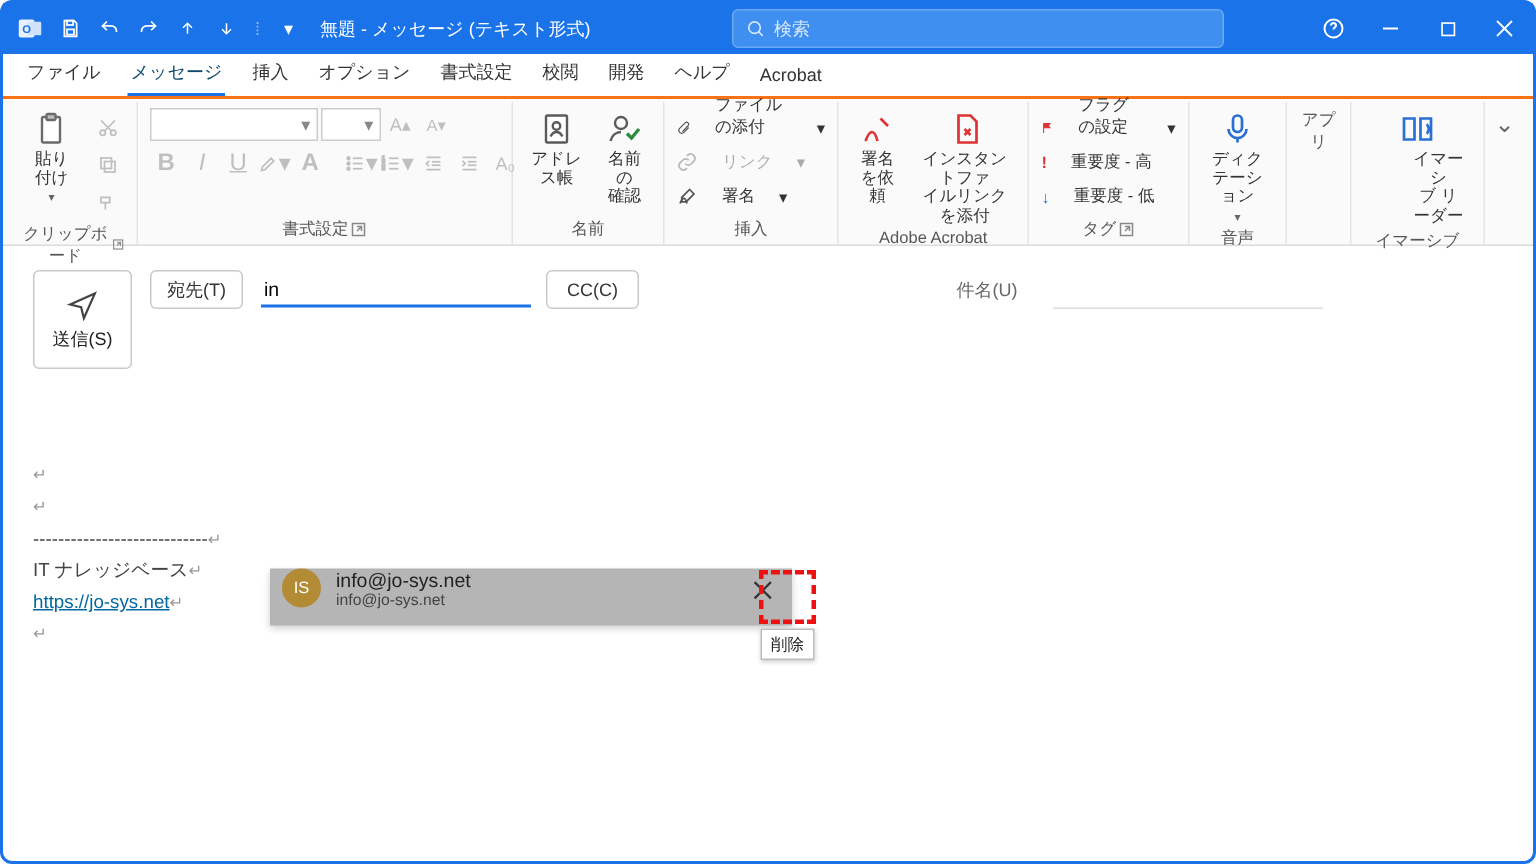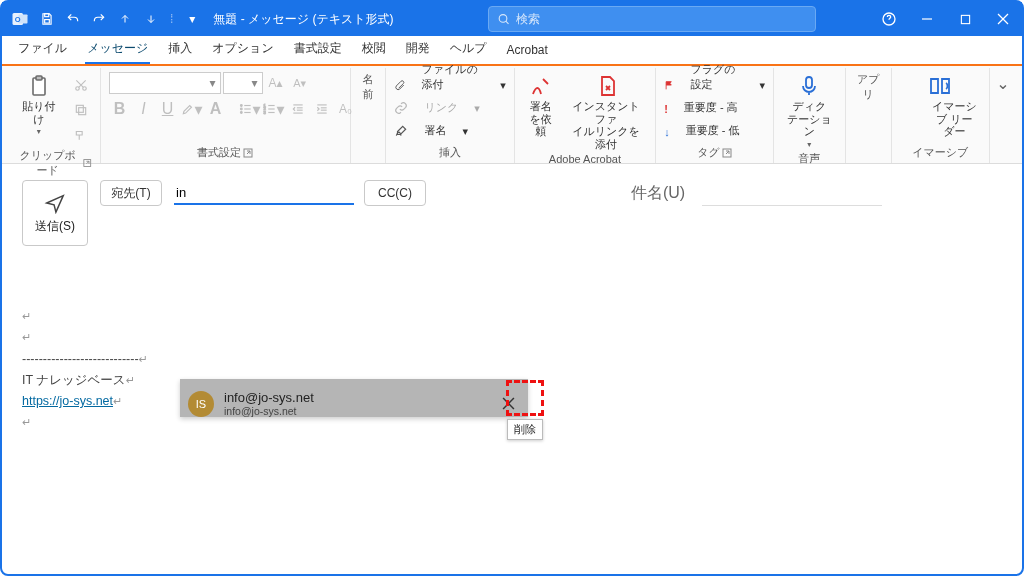--- a/index.html
+++ b/index.html
@@ -55,26 +55,26 @@
 
   
   .compose { flex:1; padding: 16px 20px 10px 20px; font-size: 13px; color:#222; position:relative;}
   .header { display:flex; align-items:flex-start; gap: 12px; }
   .sendbtn { width: 66px; height: 66px; border:1px solid #c9c9c9; border-radius:4px; display:flex; flex-direction:column; align-items:center; justify-content:center; gap:4px; cursor:pointer; }
   .sendbtn .lab { font-size:12px; }
 
   .fields { flex:1; display:flex; flex-direction:row; gap:10px; }
   .fieldrow { display:flex; align-items:center; gap:12px; }
   .pillbtn { width:62px; height:26px; border:1px solid #c9c9c9; border-radius:4px; font-size:12px; display:flex; align-items:center; justify-content:center; cursor:pointer; color:#333;}
-  .sublab { width:62px; font-size:16px; color:#666; text-align:center; padding-right:2px;}
+  .sublab { width:62px; font-size:12px; color:#666; text-align:center; padding-right:2px;}
   .fieldinput { flex:1; border:none; border-bottom:2px solid #1a73e8; outline:none; font-size:13px; padding: 3px 2px; }
   .plain { flex:1; border:none; border-bottom:1px solid #ddd; outline:none; font-size:13px; padding: 3px 2px 6px; }
 
   
-  .suggest { position:absolute; left: 178px; top: 215px; width: 348px; height: 38px; background:#b5b5b5; display:flex; align-items:flex-end; padding: 0 6px 0 8px; gap: 10px; box-shadow: 0 2px 5px rgba(0,0,0,.2); }
+  .suggest { position:absolute; left: 178px; top: 215px; width: 348px; height: 38px; background:#b5b5b5; display:flex; align-items:flex-start; padding: 0 6px 0 8px; gap: 10px; box-shadow: 0 2px 5px rgba(0,0,0,.2); }
   .avatar { width:26px; height:26px; border-radius:50%; background:#b38b34; color:#fff; font-size:11px; display:flex; align-items:center; justify-content:center; }
   .sugtext .l1 { font-size:13px; color:#222; }
   .sugtext .l2 { font-size:10.5px; color:#444; }
   .sugx { margin-left:auto; width:28px; height:28px; display:flex; align-items:center; justify-content:center; cursor:pointer; }
 
   .redbox { position:absolute; border: 3px dashed #e11; width: 38px; height: 36px; pointer-events:none; }
   .redbox.r1 { left: 504px; top: 216px; }
   .tooltip { position:absolute; left: 505px; top: 255px; background:#fff; border:1px solid #bbb; font-size:11px; padding:2px 6px; box-shadow:0 1px 3px rgba(0,0,0,.2);}
 
   .body { margin-top: 60px; font-size: 12.5px; color:#444; line-height:1.7;}
@@ -290,20 +290,43 @@
       <div class="group-label">
           <span>書式設定</span>
         <svg class="launcher" viewBox="0 0 10 10" fill="none" stroke="#888">
             <rect x="1" y="1" width="8" height="8"></rect>
             <path d="M4 6l3-3M7 6V3H4"></path>
           </svg>
       </div>
     </div>
 
     <div class="group">
+      <div class="group-body">
+        <div class="vbtn">
+          <span class="ic">
+              <svg width="24" height="24" viewBox="0 0 24 24" fill="none" stroke="#5a5a5a" stroke-width="1.6">
+                <rect x="5" y="3" width="14" height="18" rx="1" fill="#fff"></rect>
+                <circle cx="12" cy="10" r="2.5"></circle>
+                <path d="M8 17c1-2 3-3 4-3s3 1 4 3"></path>
+              </svg>
+            </span>
+          <span class="lab">アドレス帳</span>
+        </div>
+        <div class="vbtn">
+          <span class="ic">
+              <svg width="24" height="24" viewBox="0 0 24 24" fill="none" stroke="#5a5a5a" stroke-width="1.6">
+                <circle cx="10" cy="8" r="4"></circle>
+                <path d="M3 20c1-4 4-6 7-6"></path>
+                <path d="M14 15l3 3 5-6" stroke="#2e8b3d" stroke-width="2.2"></path>
+              </svg>
+            </span>
+          <span class="lab" style="white-space:pre-line;">名前の
+確認</span>
+        </div>
+      </div>
       <div class="group-label">
           <span>名前</span>
         </div>
     </div>
 
     <div class="group">
       <div class="group-body">
         <div class="sidecol" style="padding-top:2px;">
           <span class="mini"><svg width="14" height="14" viewBox="0 0 24 24" fill="none" stroke="#555" stroke-width="2">
                 <path d="M21 12l-9 9a5 5 0 01-7-7l10-10a3.5 3.5 0 015 5L10 19"></path>

